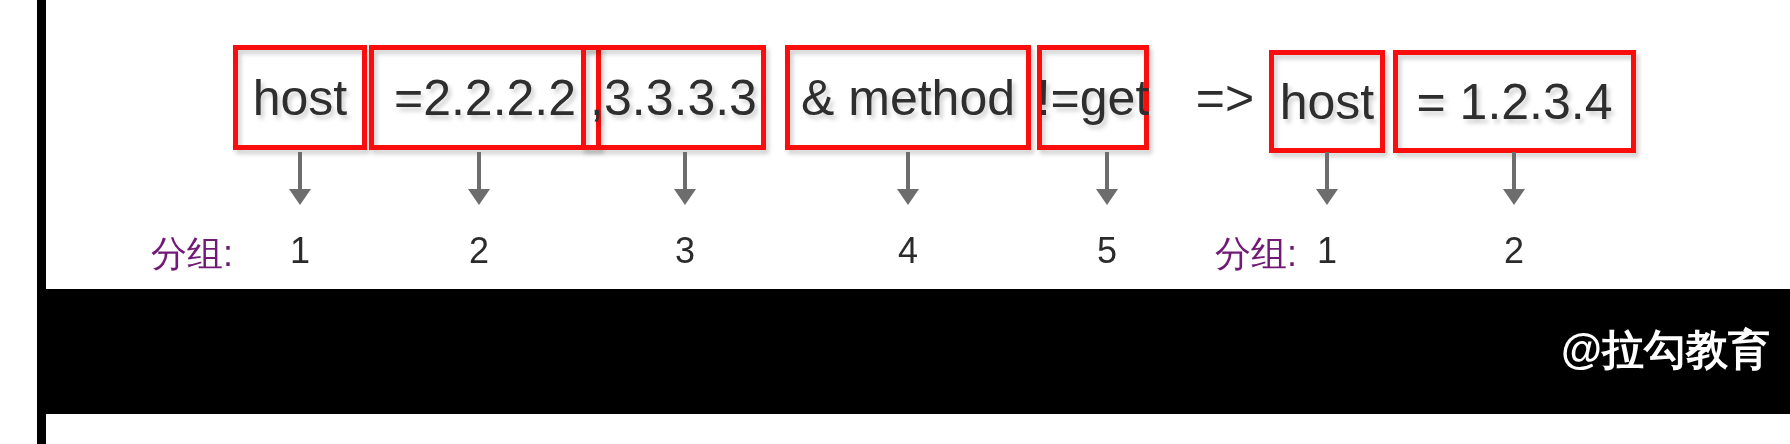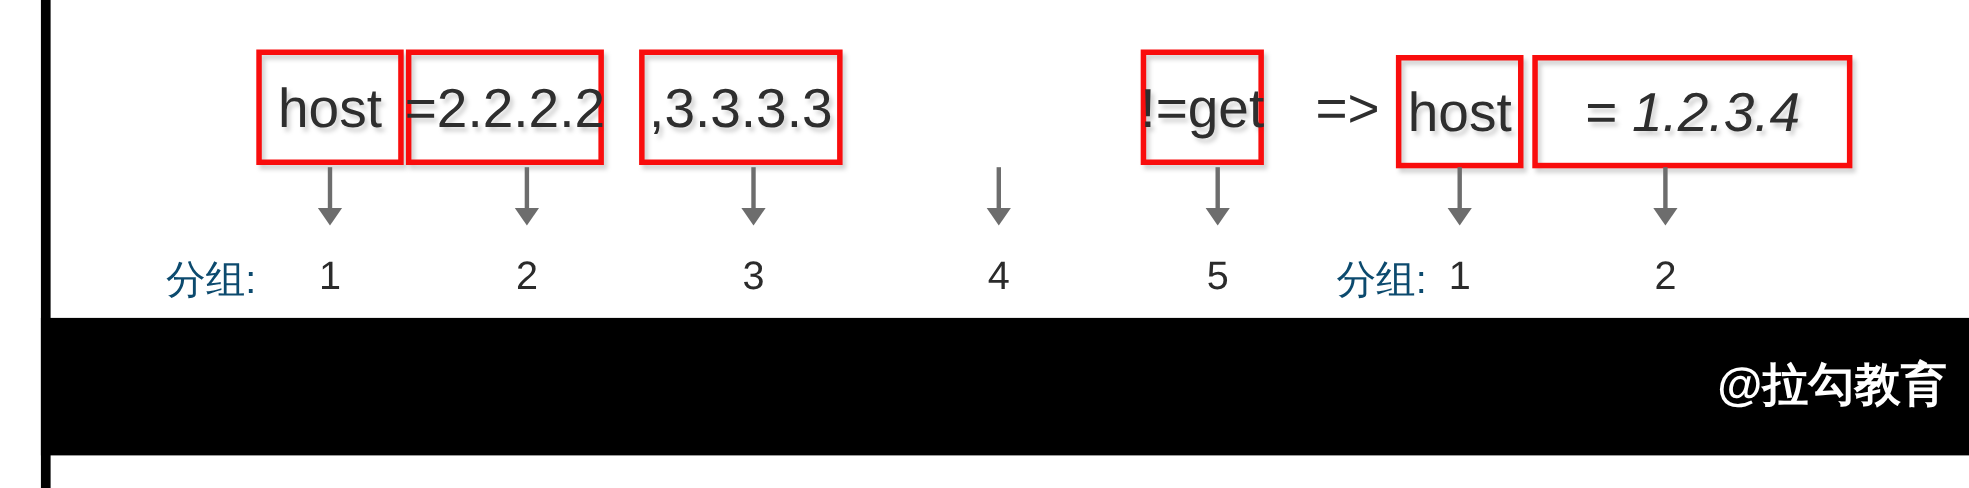--- a/index.html
+++ b/index.html
@@ -33,26 +33,26 @@
     display: flex;
     align-items: center;
     justify-content: center;
     font-size: 50px;
     color: #2e2e2e;
     white-space: nowrap;
   }
   .token-box.small { top: 50px; height: 103px; }
 
   .tb1 { left: 196px;  width: 134px; }
-  .tb2 { left: 332px;  width: 180px; }
+  .tb2 { left: 332px;  width: 232px; }
   .tb3 { left: 544px;  width: 185px; }
   .tb4 { left: 748px;  width: 246px; }
   .tb5 { left: 1000px; width: 112px; }
   .tb6 { left: 1232px; width: 116px; }
-  .tb7 { left: 1356px; width: 291px; font-style: italic; }
+  .tb7 { left: 1356px; width: 243px; }
 
   .operator {
     position: absolute;
     left: 1148px; top: 45px;
     width: 80px; height: 105px;
     display: flex;
     align-items: center;
     justify-content: center;
     font-size: 50px;
     color: #2e2e2e;
@@ -84,21 +84,21 @@
   .ar4 { left: 860px; }
   .ar5 { left: 1059px; }
   .ar6 { left: 1279px; }
   .ar7 { left: 1466px; }
 
   
   .group-label {
     position: absolute;
     top: 230px;
     font-size: 36px;
-    color: #0c4a6e;
+    color: #701a75;
     white-space: nowrap;
   }
   .gl1 { left: 114px; }
   .gl2 { left: 1178px; }
 
   .group-num {
     position: absolute;
     top: 230px;
     font-size: 36px;
     color: #2b2b2b;
@@ -136,20 +136,23 @@
   <div class="left-strip"></div>
 
   <div class="token-box tb1">
     <span>host</span>
   </div>
   <div class="token-box tb2">
     <span>=2.2.2.2</span>
   </div>
   <div class="token-box tb3">
     <span>,3.3.3.3</span>
+  </div>
+  <div class="token-box tb4">
+    <span>&amp; method</span>
   </div>
   <div class="token-box tb5">
     <span>!=get</span>
   </div>
 
   <div class="operator">=&gt;</div>
 
   <div class="token-box small tb6">
     <span>host</span>
   </div>

